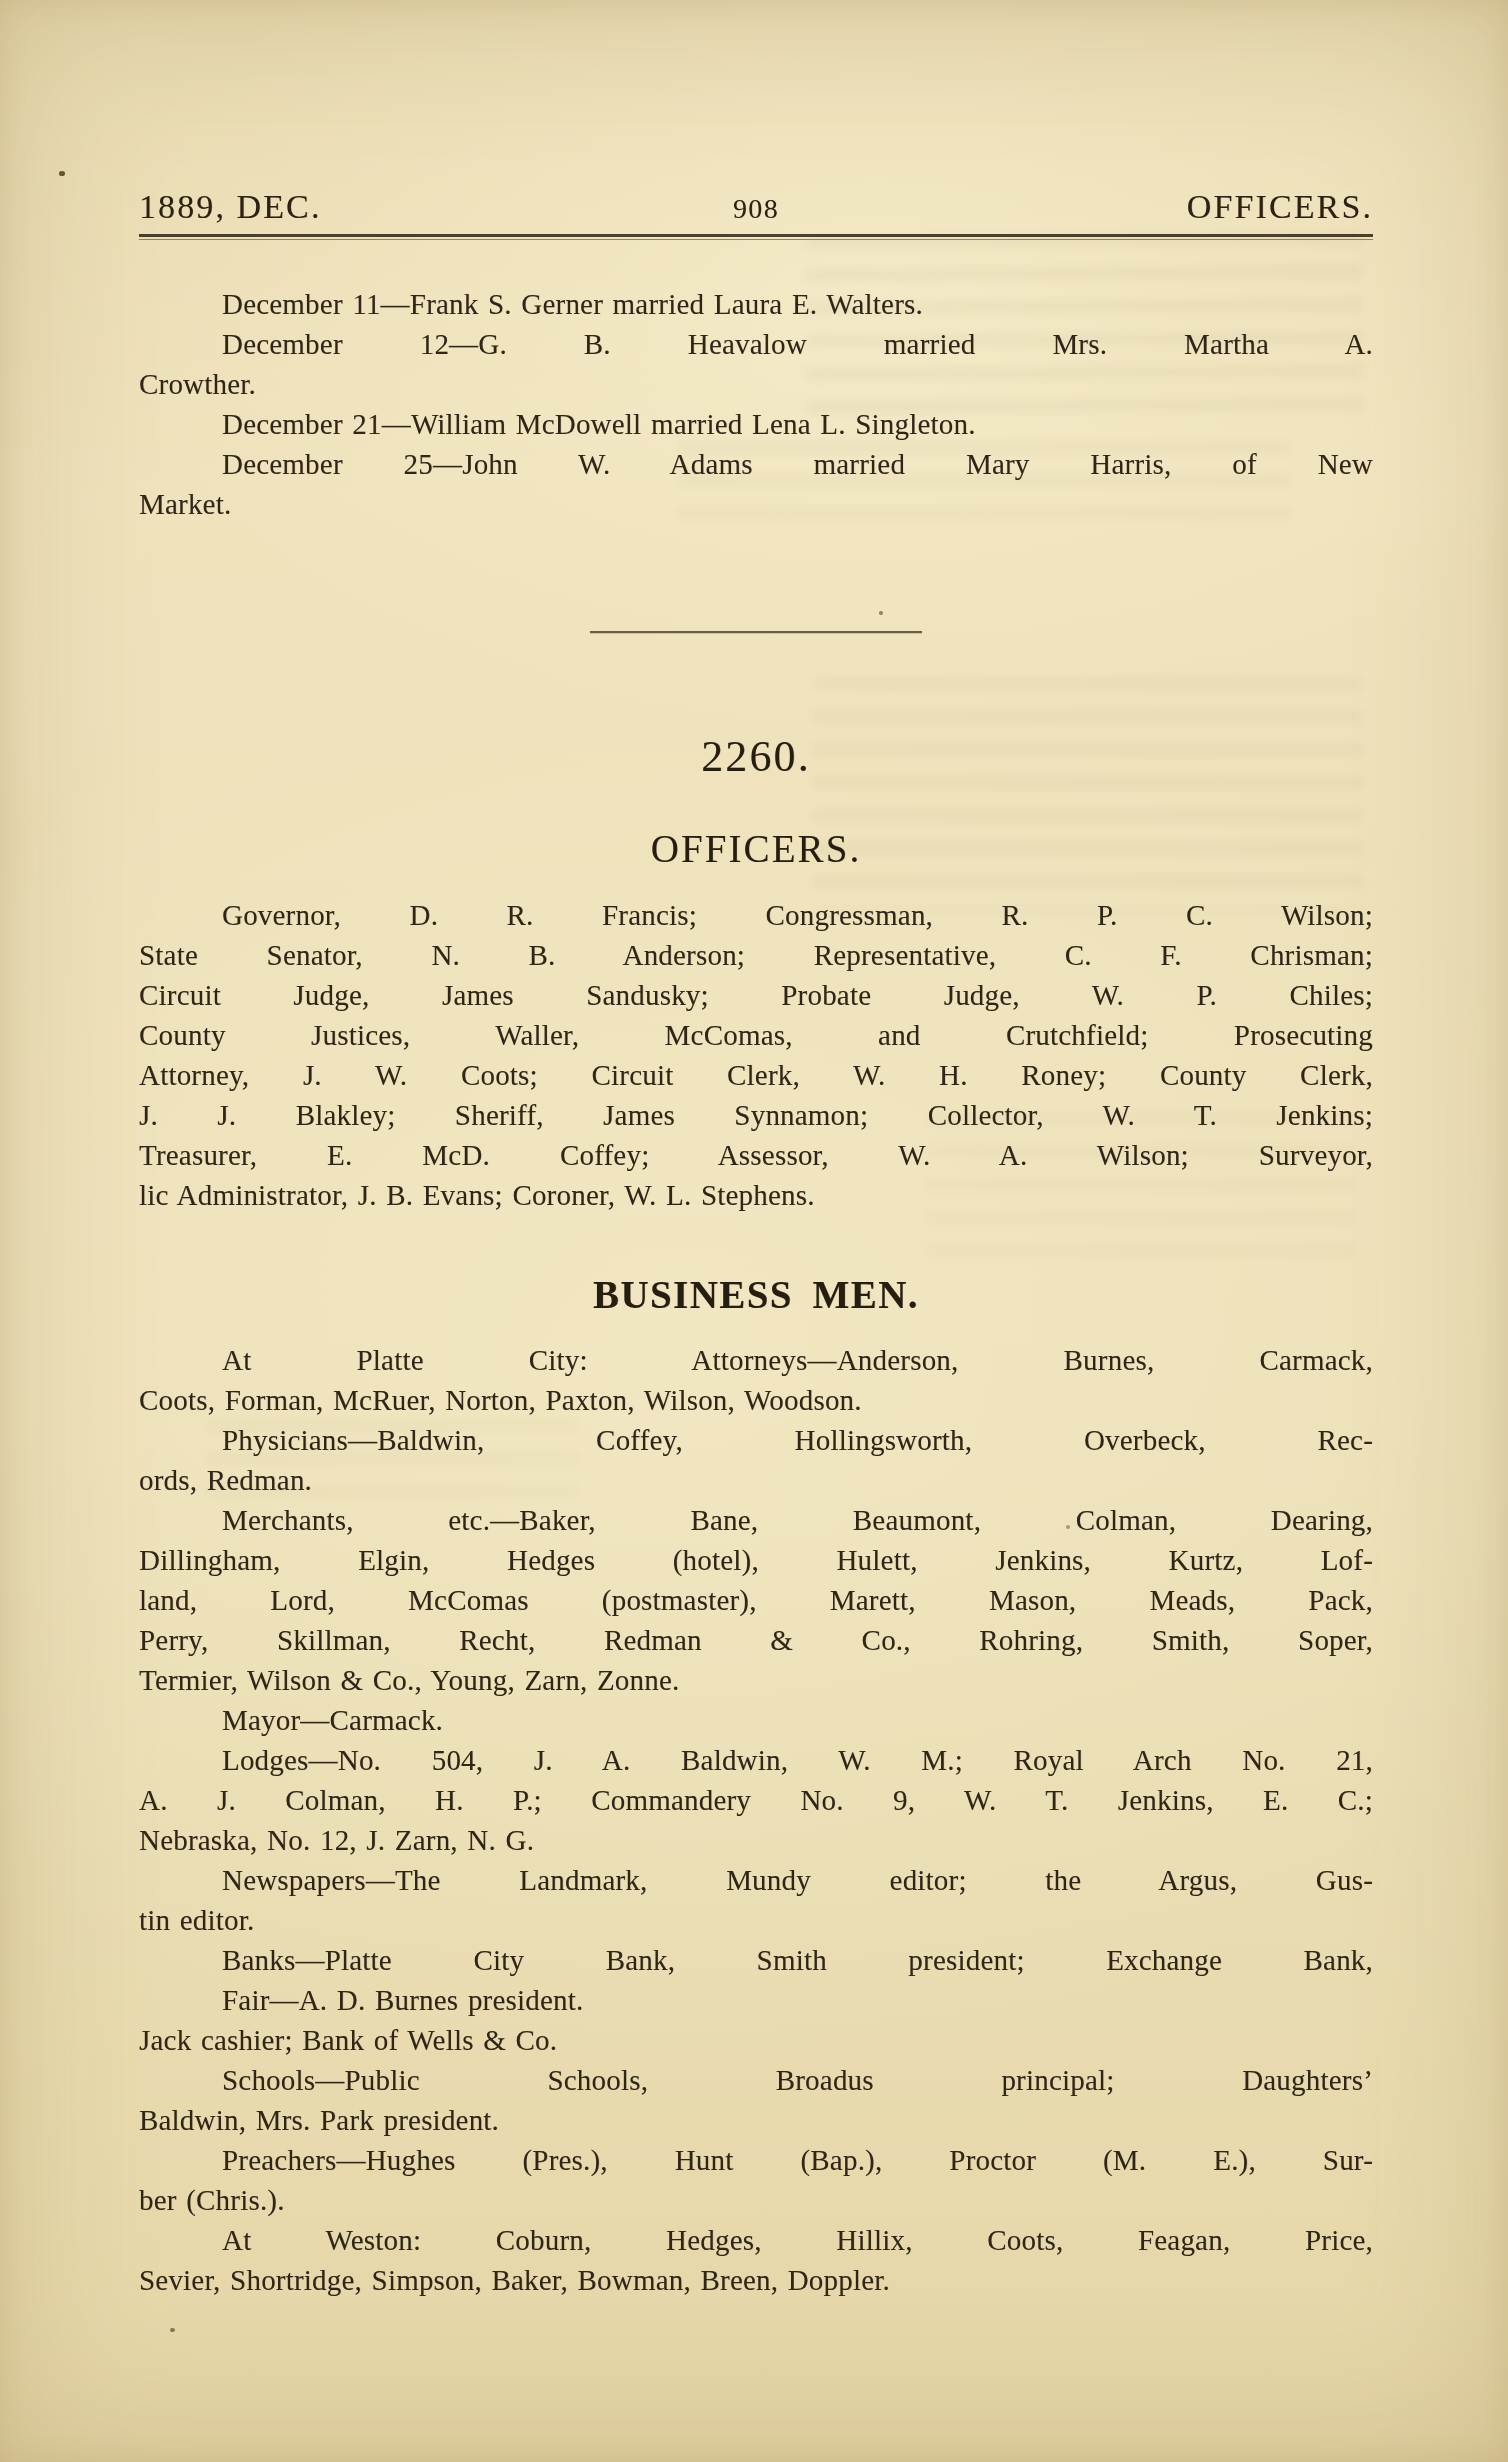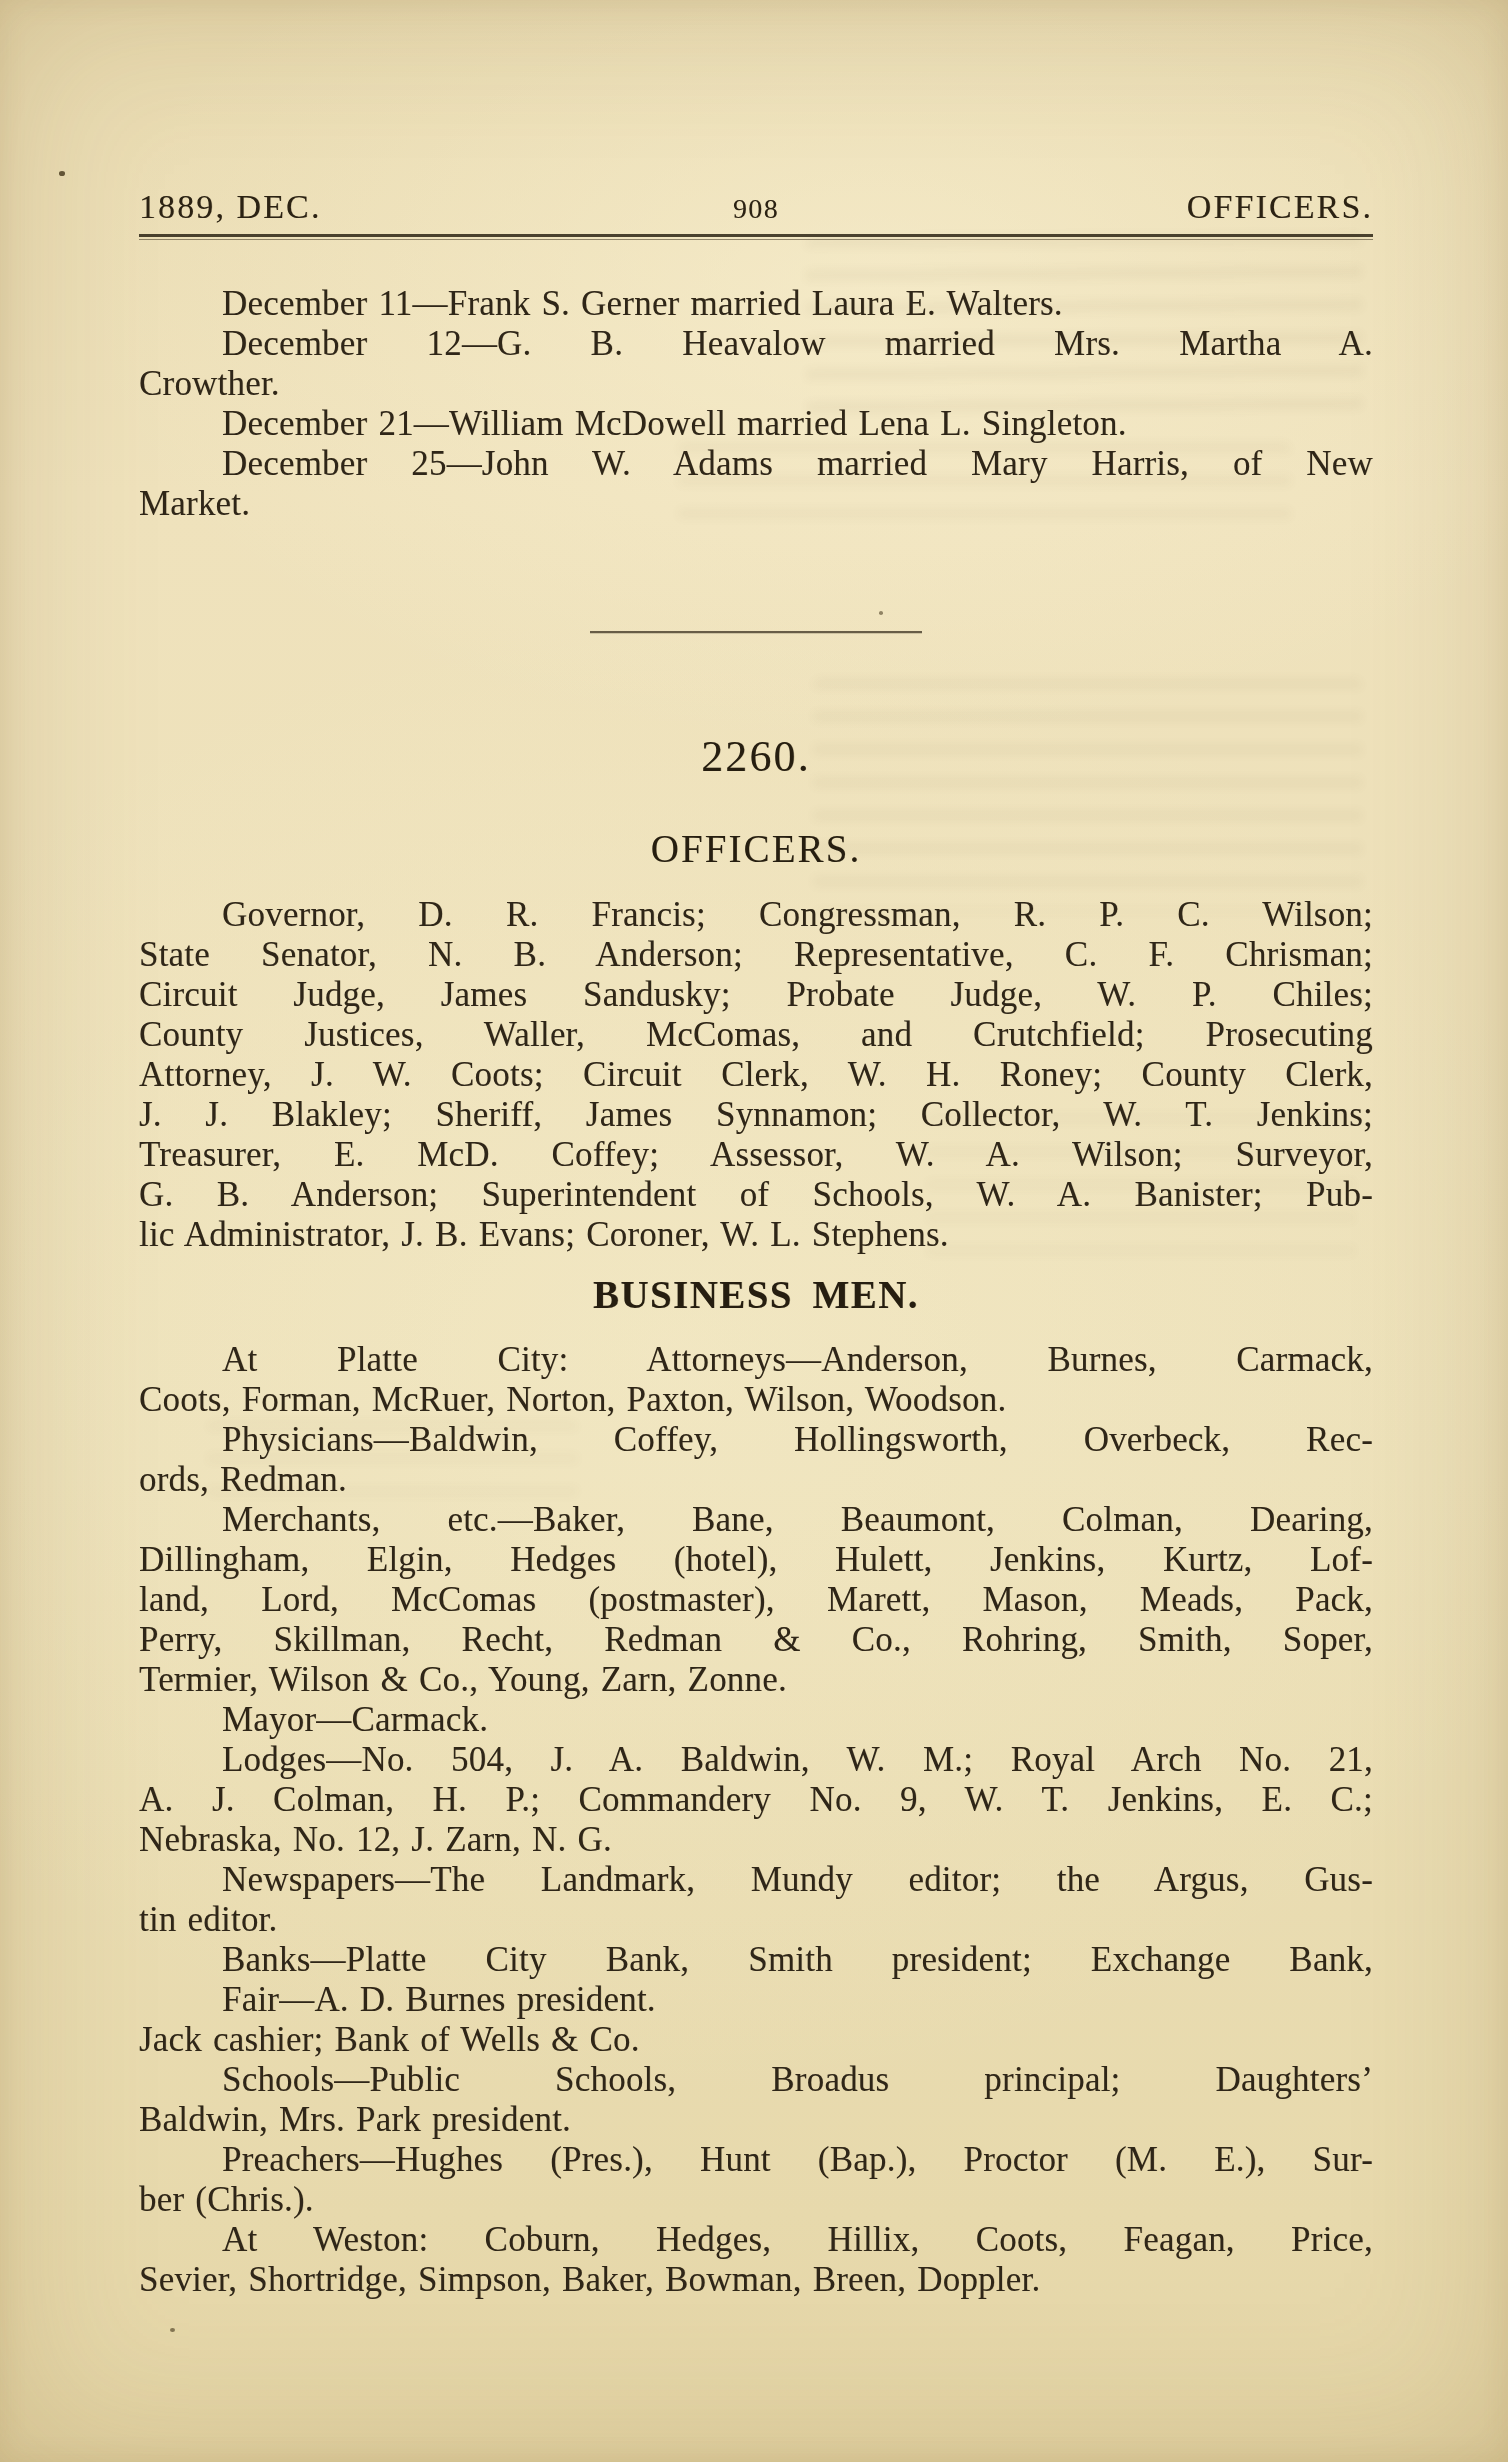--- a/index.html
+++ b/index.html
@@ -76,21 +76,21 @@
   .block {
     position: absolute;
     left: 139px;
     width: 1234px;
   }
   .block-marriages { top: 284px; }
   .block-officers  { top: 895px; }
   .block-business  { top: 1340px; }
 
   .textline {
-    font-size: 35px;
+    font-size: 29px;
     line-height: 40px;
     height: 40px;
     letter-spacing: 0.2px;
     word-spacing: 2.1px;
     text-align: left;
     text-shadow: 0.4px 0.4px 0 rgba(60,45,20,0.22);
   }
   .textline.ind  { padding-left: 83px; }
   .textline.just { text-align: justify; text-align-last: justify; }
   .textline .it  { }
@@ -159,21 +159,20 @@
   <h2 class="officers-heading">OFFICERS.</h2>
 
   <section class="block block-officers">
       <div class="textline ind just"><span>Governor, D. R. Francis; Congressman, R. P. C. Wilson;</span></div>
       <div class="textline just"><span>State Senator, N. B. Anderson; Representative, C. F. Chrisman;</span></div>
       <div class="textline just"><span>Circuit Judge, James Sandusky; Probate Judge, W. P. Chiles;</span></div>
       <div class="textline just"><span>County Justices, Waller, McComas, and Crutchfield; Prosecuting</span></div>
       <div class="textline just"><span>Attorney, J. W. Coots; Circuit Clerk, W. H. Roney; County Clerk,</span></div>
       <div class="textline just"><span>J. J. Blakley; Sheriff, James Synnamon; Collector, W. T. Jenkins;</span></div>
       <div class="textline just"><span>Treasurer, E. McD. Coffey; Assessor, W. A. Wilson; Surveyor,</span></div>
-      <div class="textline just"><span>G. B. Anderson; Superintendent of Schools, W. A. Banister; Pub-</span></div>
       <div class="textline"><span>lic Administrator, J. B. Evans; Coroner, W. L. Stephens.</span></div>
     </section>
 
   <h2 class="business-heading">BUSINESS MEN.</h2>
   <section class="block block-business">
       <div class="textline ind just"><span class="it">At Platte City:</span><span>  Attorneys—Anderson, Burnes, Carmack,</span></div>
       <div class="textline"><span>Coots, Forman, McRuer, Norton, Paxton, Wilson, Woodson.</span></div>
       <div class="textline ind just"><span>Physicians—Baldwin, Coffey, Hollingsworth, Overbeck, Rec-</span></div>
       <div class="textline"><span>ords, Redman.</span></div>
       <div class="textline ind just"><span>Merchants, etc.—Baker, Bane, Beaumont, Colman, Dearing,</span></div>

